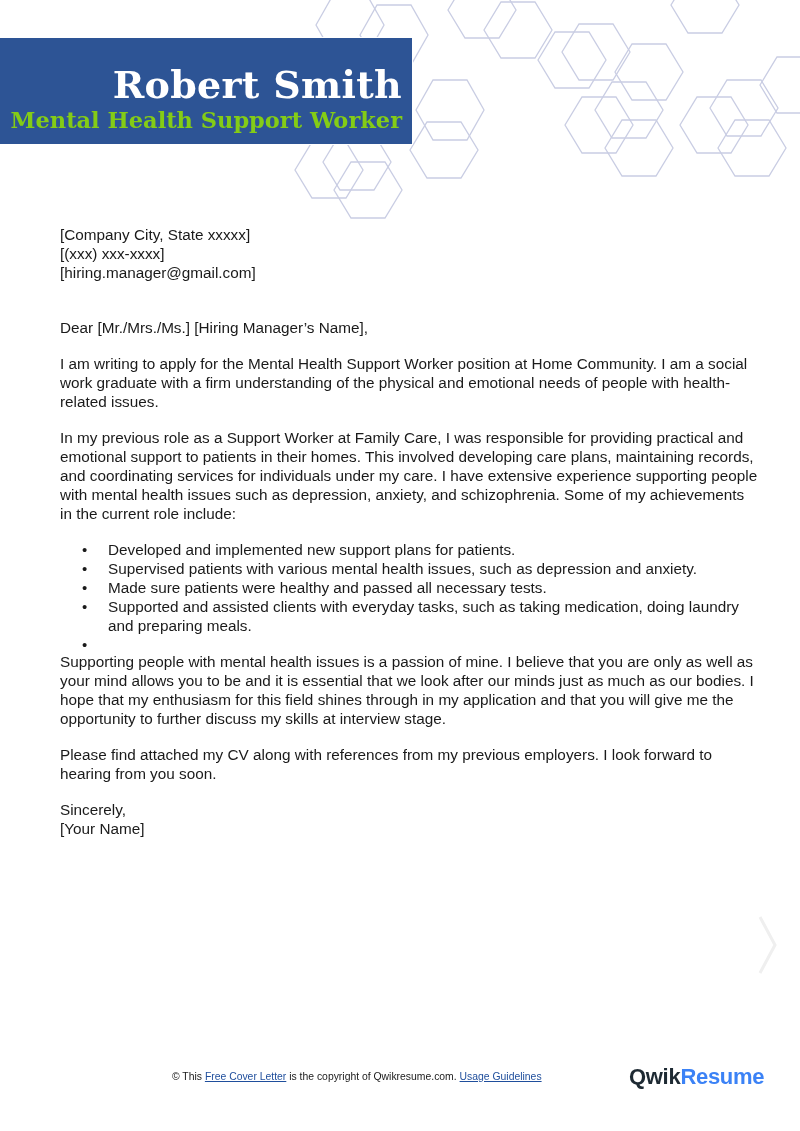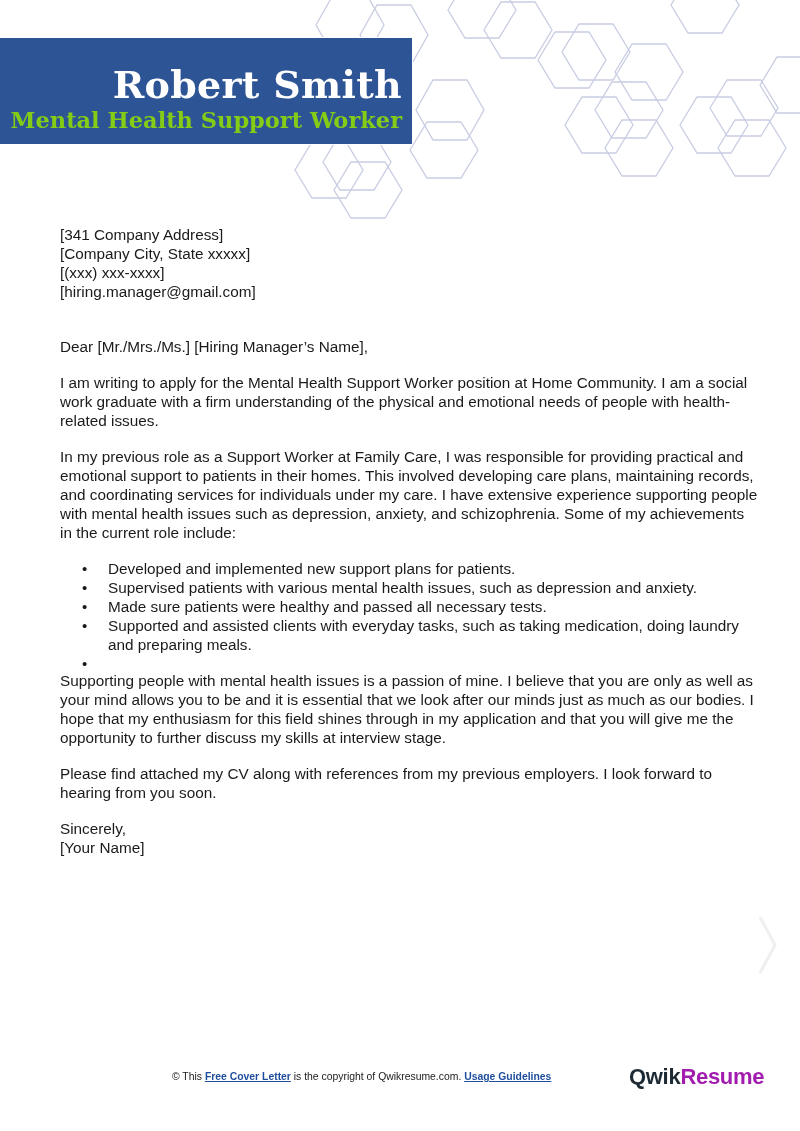--- a/index.html
+++ b/index.html
@@ -22,25 +22,25 @@
   .date { margin-bottom: 12px !important; }
   .addr-line { display: block; }
   .salutation { margin-top: 36px !important; margin-bottom: 17px !important; }
   .para { margin-bottom: 17px !important; }
   .achievements { list-style: none; margin: 0 0 17px 0; padding: 0; }
   .achievements li { position: relative; padding-left: 48px; margin-bottom: 0; }
   .bullet { position: absolute; left: 22px; top: 0; font-size: 15px; }
   .closing { margin-bottom: 0 !important; }
   .footer { position: absolute; left: 0; top: 1071px; width: 800px; height: 20px; z-index: 2; }
   .copyright { position: absolute; left: 172px; top: 0; font-size: 10.4px; color: #1a1a1a; white-space: nowrap; }
-  .copyright a { color: #1f4e9c; font-weight: bold; text-decoration: underline; }
+  .copyright a { color: #1f4e9c; font-weight: normal; text-decoration: underline; }
   .logo { position: absolute; left: 629px; top: -7px; font-size: 22px; font-weight: bold;
           letter-spacing: -0.3px; white-space: nowrap; }
   .logo-qwik { color: #1e2a33; }
-  .logo-resume { color: #a21caf; }
+  .logo-resume { color: #3b82f6; }
   .edge-chevron { position: absolute; left: 757px; top: 915px; width: 22px; height: 60px; z-index: 1; }
   .edge-chevron polyline { fill: none; stroke: #efefef; stroke-width: 3; }
 </style>
 </head>
 <body>
 
 <svg class="hex-bg" viewBox="0 0 800 230" xmlns="http://www.w3.org/2000/svg">
   <g>
     <polygon points="316,25 333,-5 367,-5 384,25 367,55 333,55"></polygon>
     <polygon points="360,35 377,5 411,5 428,35 411,65 377,65"></polygon>
@@ -65,21 +65,20 @@
   </g>
 </svg>
 
 <div class="header-bar">
   <h1 class="header-name">Robert Smith</h1>
   <h2 class="header-title">Mental Health Support Worker</h2>
 </div>
 
 <div class="letter">
   <p>
-    <span class="addr-line">[341 Company Address]</span>
     <span class="addr-line">[Company City, State xxxxx]</span>
     <span class="addr-line">[(xxx) xxx-xxxx]</span>
     <span class="addr-line">[hiring.manager@gmail.com]</span>
   </p>
   <p class="salutation">Dear [Mr./Mrs./Ms.] [Hiring Manager’s Name],</p>
   <p class="para">I am writing to apply for the Mental Health Support Worker position at Home Community. I am a social work graduate with a firm understanding of the physical and emotional needs of people with health-related issues.</p>
   <p class="para">In my previous role as a Support Worker at Family Care, I was responsible for providing practical and emotional support to patients in their homes. This involved developing care plans, maintaining records, and coordinating services for individuals under my care. I have extensive experience supporting people with mental health issues such as depression, anxiety, and schizophrenia. Some of my achievements in the current role include:</p>
   <ul class="achievements">
     <li><span class="bullet">•</span><span>Developed and implemented new support plans for patients.</span></li>
     <li><span class="bullet">•</span><span>Supervised patients with various mental health issues, such as depression and anxiety.</span></li>

